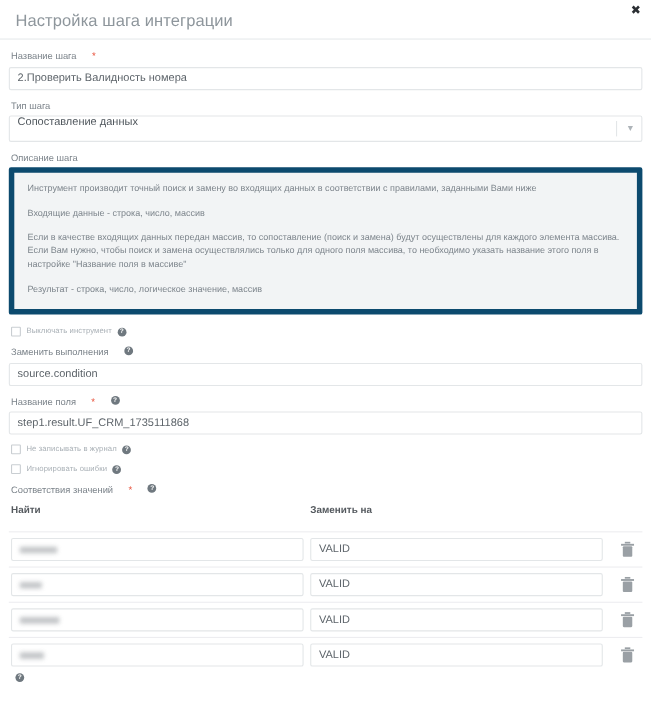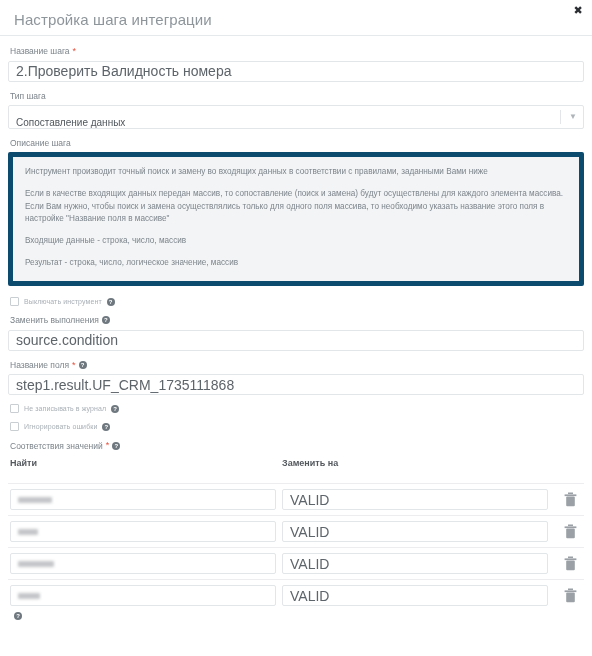--- a/index.html
+++ b/index.html
@@ -53,22 +53,22 @@
   
   .modal-body {
     padding: 10px 8px 0 8px;
   }
 
   .field-label {
     font-size: 8.5px;
     color: #7b838a;
     margin: 0 0 4px 2px;
     display: flex;
-    align-items: center;
-    gap: 3px;
+    align-items: flex-start;
+    gap: 14px;
     line-height: 1.2;
   }
   .req {
     color: #e8503a;
     font-size: 9px;
   }
 
   .help-icon {
     display: inline-block;
     width: 8px;
@@ -85,40 +85,40 @@
   }
 
   .text-input {
     width: 100%;
     box-sizing: border-box;
     height: 21px;
     border: 1px solid #e3e6e8;
     border-radius: 2px;
     background: #fff;
     font-family: inherit;
-    font-size: 14px;
+    font-size: 10px;
     color: #5d646a;
     padding: 0 7px;
     outline: none;
   }
   .text-input::placeholder { color: #b7bcc1; }
 
   .field-block { margin-bottom: 9px; }
 
   
   .select-wrap { position: relative; }
   .select-box {
     width: 100%;
     box-sizing: border-box;
     height: 24px;
     border: 1px solid #e3e6e8;
     border-radius: 2px;
     background: #fff;
     display: flex;
-    align-items: flex-end;
+    align-items: flex-start;
     padding: 0 7px;
     font-size: 10px;
     color: #4f565c;
     cursor: pointer;
   }
   .select-divider {
     position: absolute;
     right: 23px;
     top: 5px;
     bottom: 5px;
@@ -283,22 +283,22 @@
       <div class="select-arrow">▼</div>
     </div>
   </div>
 
   <div>
     <div class="field-label">
       <span>Описание шага</span>
     </div>
     <div class="desc-panel">
       <p>Инструмент производит точный поиск и замену во входящих данных в соответствии с правилами, заданными Вами ниже</p>
+      <p>Входящие данные - строка, число, массив</p>
       <p>Если в качестве входящих данных передан массив, то сопоставление (поиск и замена) будут осуществлены для каждого элемента массива. Если Вам нужно, чтобы поиск и замена осуществлялись только для одного поля массива, то необходимо указать название этого поля в настройке "Название поля в массиве"</p>
-      <p>Входящие данные - строка, число, массив</p>
       <p>Результат - строка, число, логическое значение, массив</p>
     </div>
   </div>
 
   <div class="check-row">
     <span class="checkbox"></span>
     <span class="check-label">Выключать инструмент</span>
     <span class="help-icon">?</span>
   </div>
 

